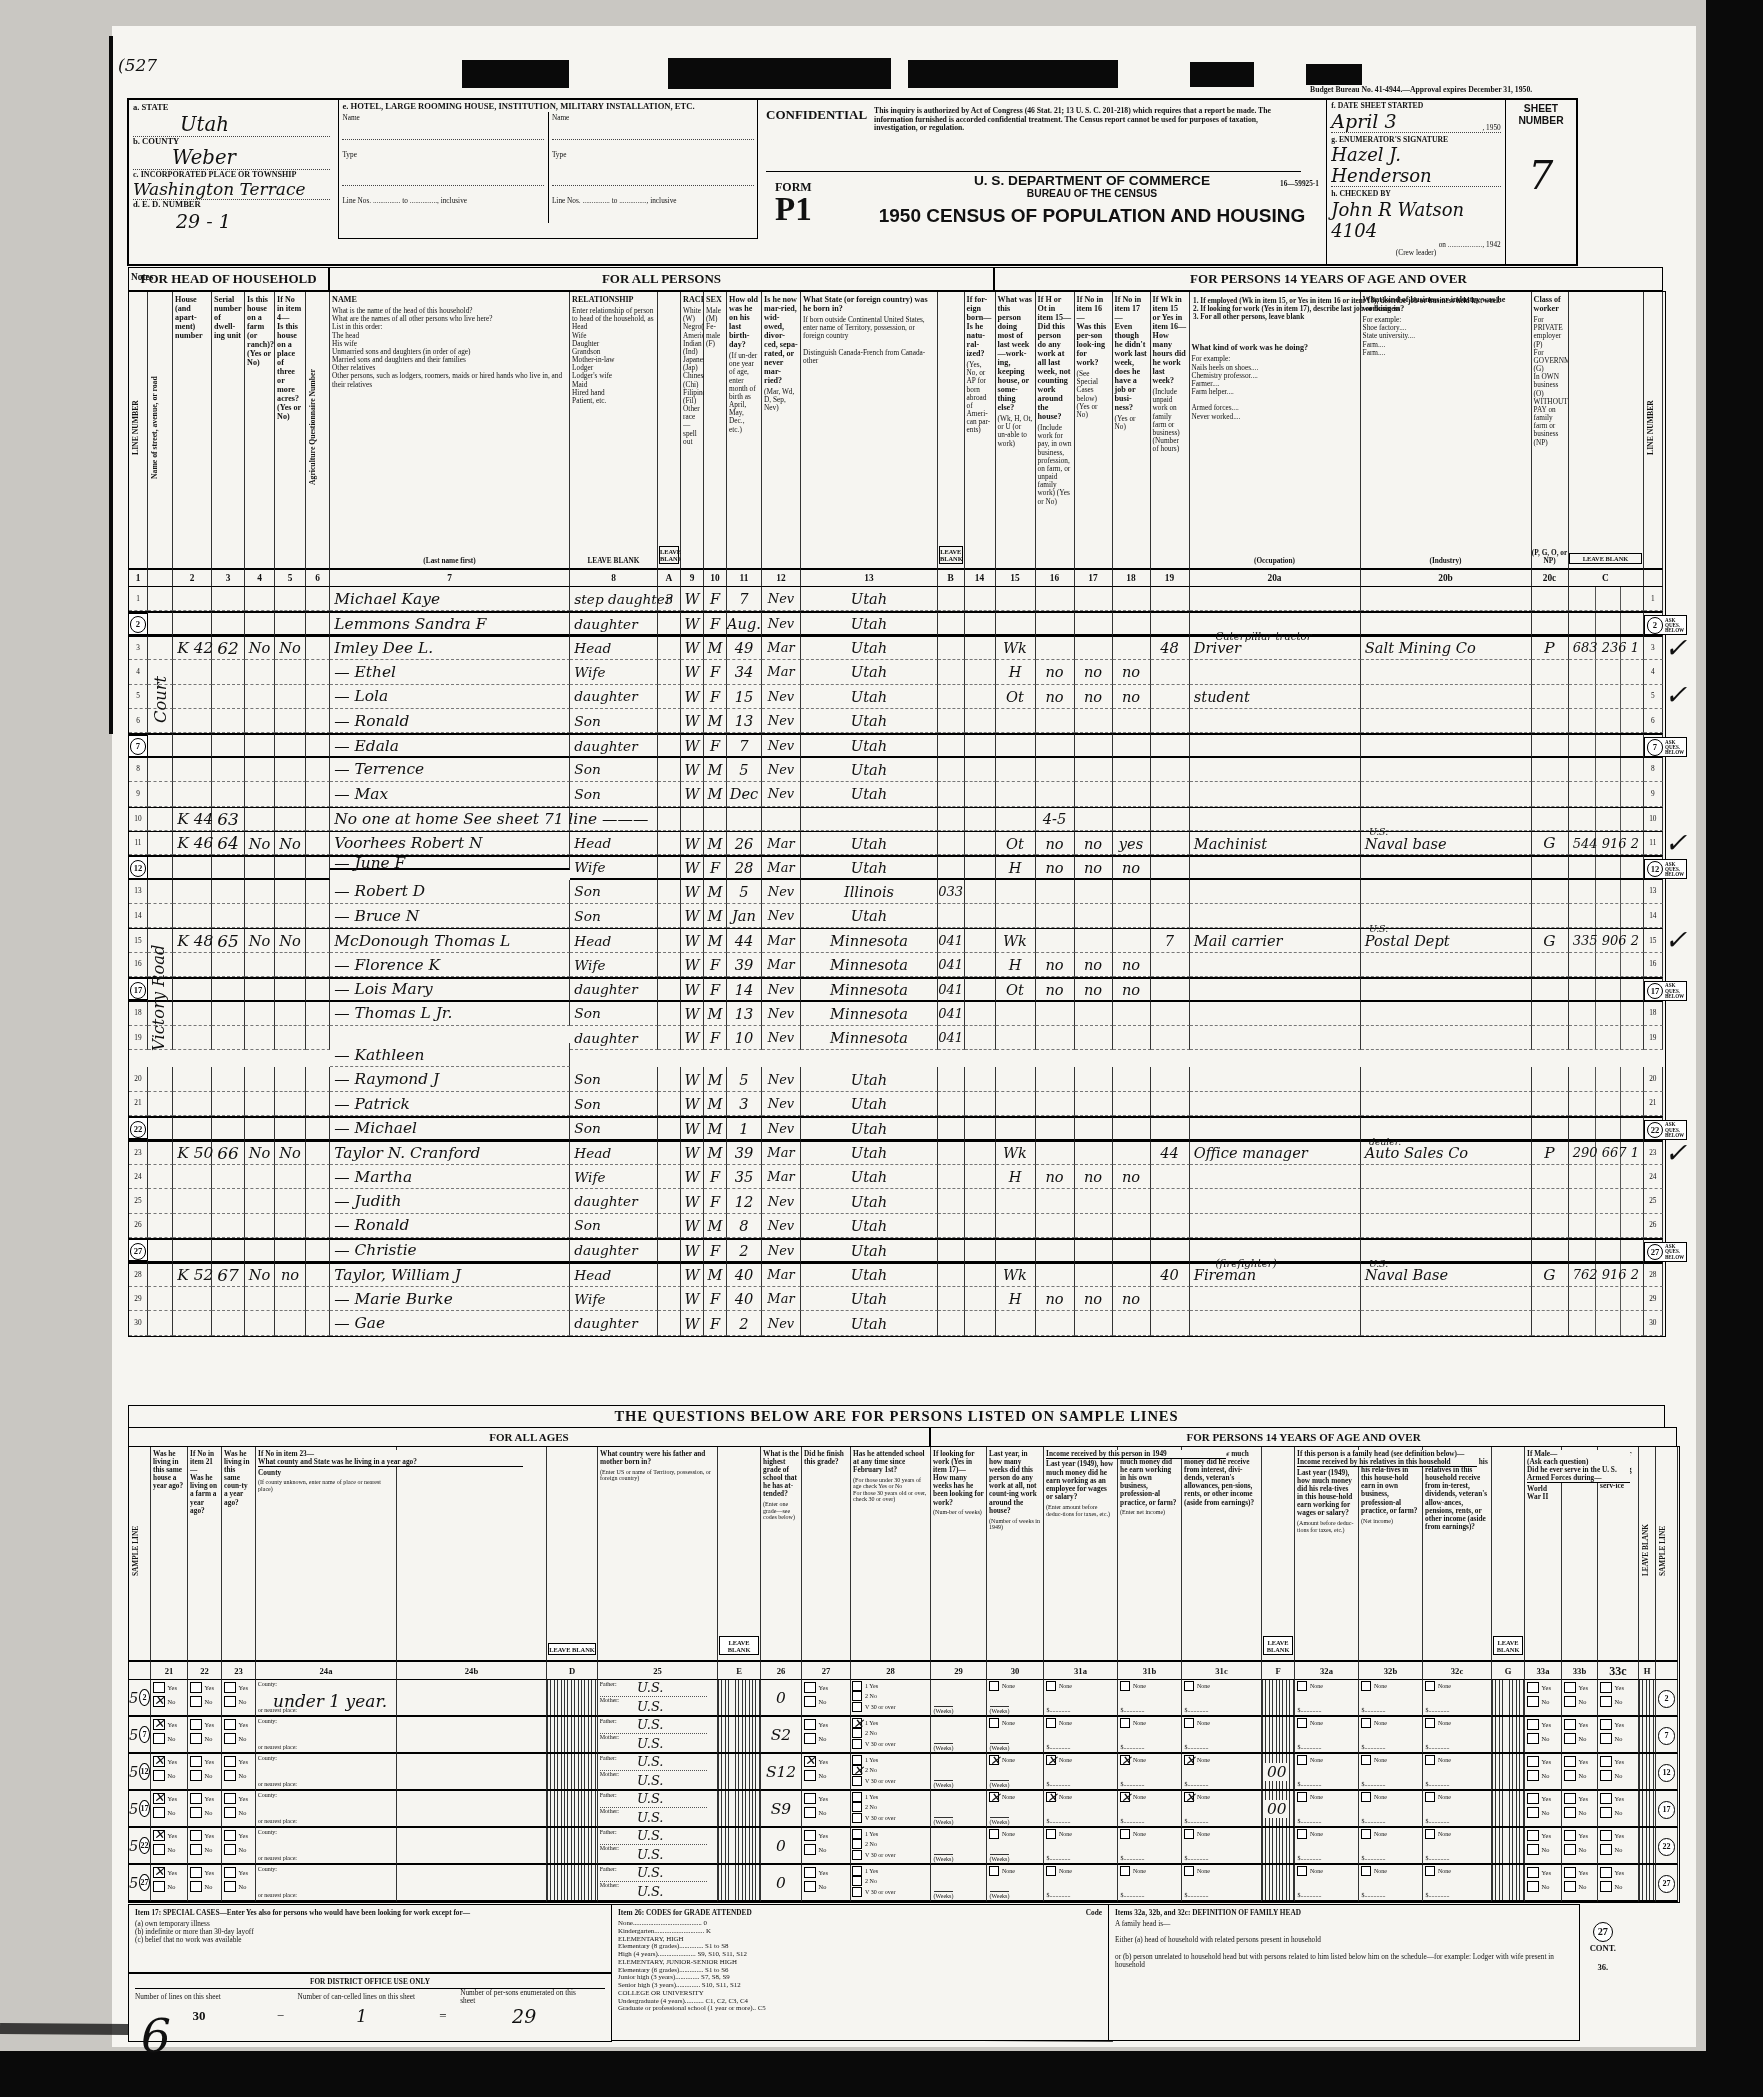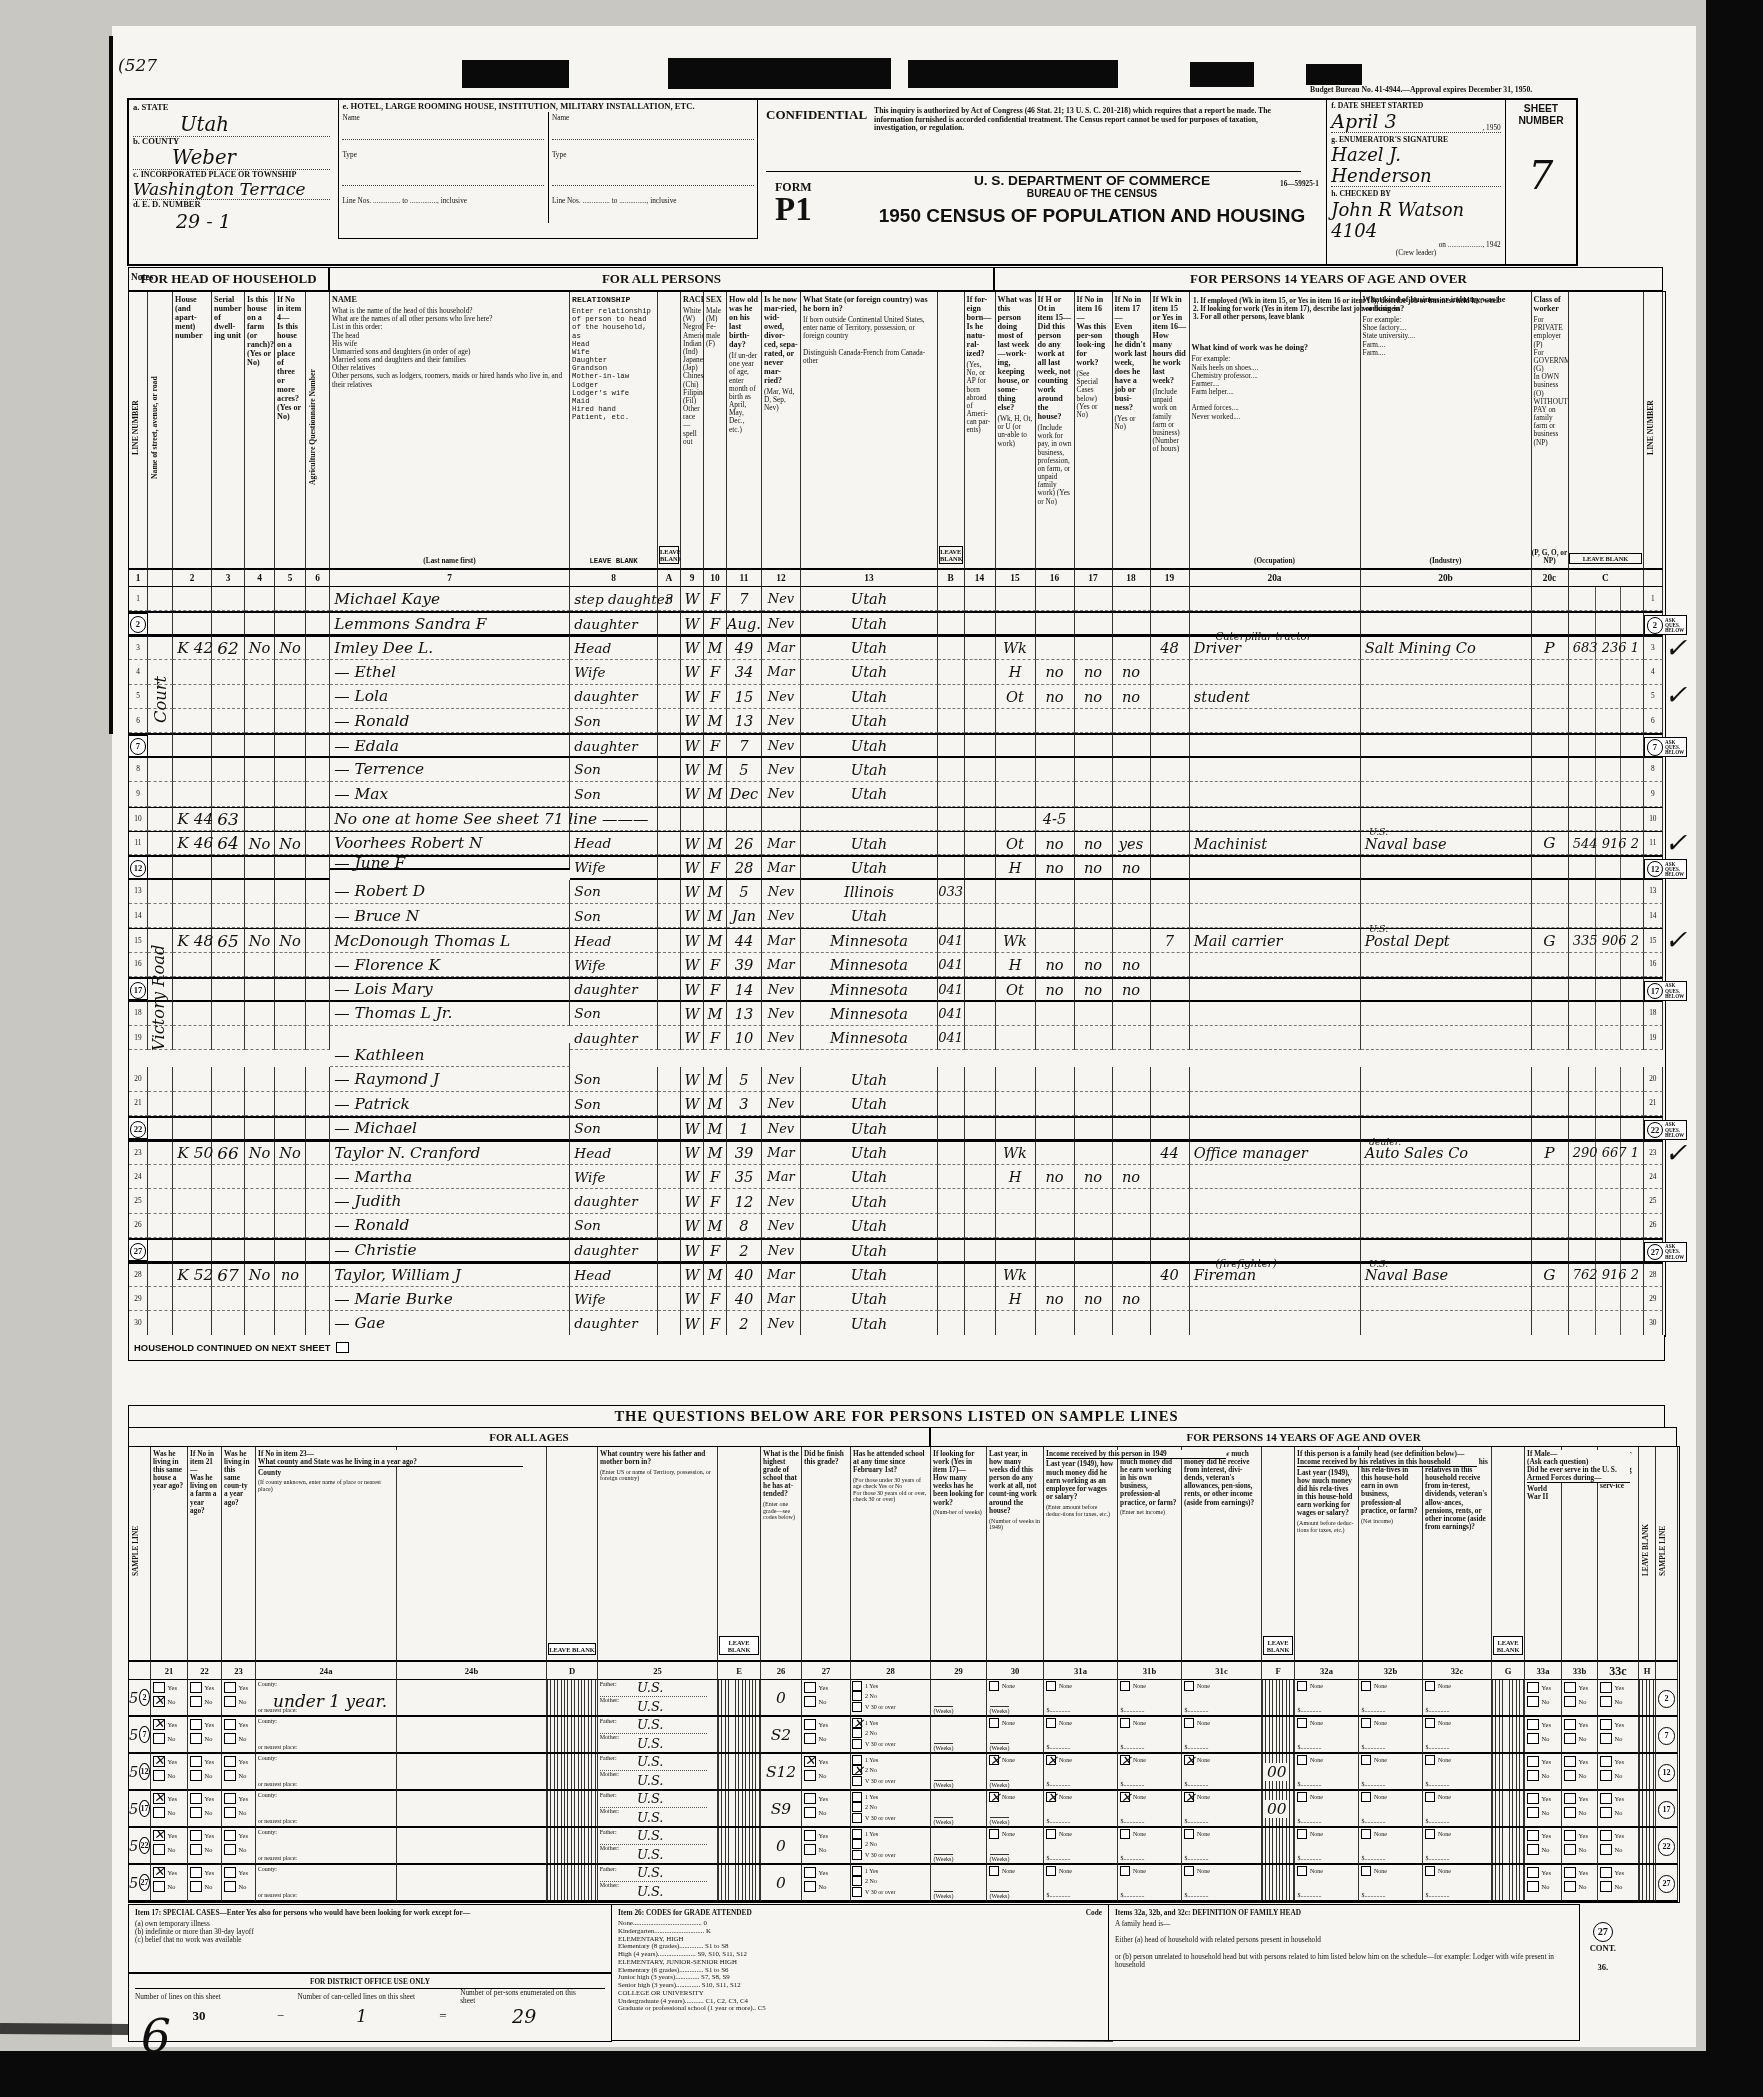--- a/index.html
+++ b/index.html
@@ -173,21 +173,21 @@
 What are the names of all other persons who live here?
 List in this order:
   The head
   His wife
   Unmarried sons and daughters (in order of age)
   Married sons and daughters and their families
   Other relatives
   Other persons, such as lodgers, roomers, maids or hired hands who live in, and their relatives</div>
         <div class="sm" style="position: absolute; bottom: 2.6px; left: 0px; right: 0px; text-align: center; font-weight: bold;">(Last name first)</div>
       </div>
-      <div class="cell hdr qh" style="height: 277px; font-family: Liberation Mono, monospace;">
+      <div class="cell hdr qh" style="height: 277px;">
         <div class="t" style="white-space: pre-line;">RELATIONSHIP</div>
         <div class="sm" style="white-space: pre-line; margin-top: 3.4px;">Enter relationship of person to head of the household, as
   Head
   Wife
   Daughter
   Grandson
   Mother-in-law
   Lodger
   Lodger's wife
   Maid
@@ -1870,24 +1870,20 @@
       <div class="cell dcell" style="height: 24.4px;"></div>
       <div class="cell dcell" style="height: 24.4px; background: linear-gradient(90deg, transparent 0px, transparent 26.5px, rgb(85, 85, 85) 26.5px, rgb(85, 85, 85) 27px, transparent 27px, transparent 51px, rgb(85, 85, 85) 51px, rgb(85, 85, 85) 52px, transparent 52px);"></div>
       <div class="cell dcell" style="height: 24.4px; font-size: 8.6px;">
         <span class="sm">30</span>
       </div>
     </div>
 
   <div class="hw rot" style="position:absolute;left:151px;top:629px;font-size:16.3px;height:141px;">Court</div>
   <div class="hw rot" style="position:absolute;left:149px;top:848px;font-size:16.3px;height:300px;">Victory Road</div>
 
-  <div style="position:absolute;left:128px;top:1335px;width:1535px;height:25px;border:1.7px solid #000;border-top:none;background:#f6f5f1;display:flex;align-items:center;">
-    <span class="lbl mono" style="font-size:9.4px;margin-left:5.1px;">HOUSEHOLD CONTINUED ON NEXT SHEET</span>
-    <span class="cb" style="margin-left:6px;"></span>
-  </div>
 
   <div style="position:absolute;left:128px;top:1405px;width:1535px;height:21.4px;border:1.7px solid #000;border-bottom:none;background:#f6f5f1;display:flex;align-items:center;justify-content:center;">
     <span class="lbl" style="font-size:14.6px;letter-spacing:0.9px;">THE QUESTIONS BELOW ARE FOR PERSONS LISTED ON SAMPLE LINES</span>
   </div>
   <div id="sample-bands2" style="position:absolute;left:128px;top:1427px;height:19.7px;">
       <div class="grp" style="position: absolute; left: 0px; width: 802px; height: 19.7px; border: 1.7px solid rgb(0, 0, 0); font-size: 11px;">FOR ALL AGES</div>
       <div class="grp" style="position: absolute; left: 802px; width: 747px; height: 19.7px; border: 1.7px solid rgb(0, 0, 0); font-size: 11px;">FOR PERSONS 14 YEARS OF AGE AND OVER</div>
     </div>
   <div id="sample-grid" class="grid" style="left: 128px; top: 1446px; border: 1.7px solid rgb(0, 0, 0); background: rgb(246, 245, 241); grid-template-columns: 22px 37px 34px 34px 141px 150px 51px 120px 43px 41px 49px 80px 56px 57px 74px 64px 80px 33px 64px 64px 69px 33px 37px 36px 41px 17px 22px; width: 1552px;">
       <div class="cell hdr" style="height: 214px;">

